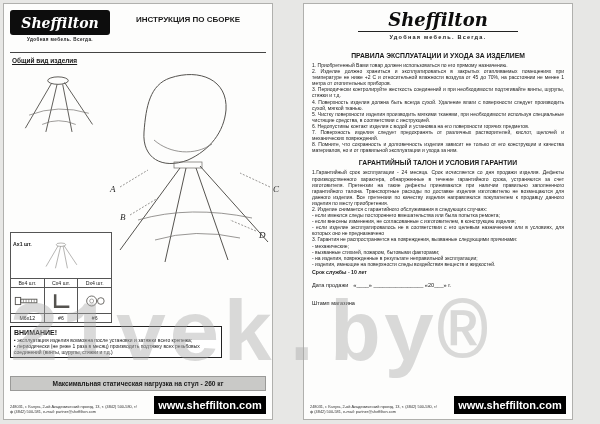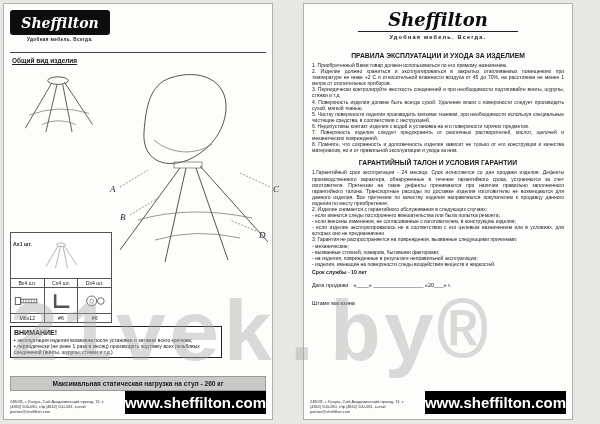--- a/index.html
+++ b/index.html
@@ -44,21 +44,21 @@
   .attention-list{margin:1px 0 0 0;padding:0;list-style:none;font-size:5px;line-height:6px;}
   .attention-list li::before{content:"▪ ";}
   .maxload-bar{
     position:absolute;left:6px;right:6px;top:372px;background:#c9c9c7;
     text-align:center;font-weight:bold;font-size:6.6px;padding:3px 0;border:1px solid #9a9a98;
   }
   .page-footer{position:absolute;left:6px;right:6px;bottom:5px;display:flex;align-items:flex-end;}
   .footer-address{width:128px;font-size:3.9px;line-height:5px;color:#333;}
   .footer-site{
     flex:1;margin-left:16px;background:#000;color:#fff;text-align:center;
-    font-weight:bold;font-size:15px;padding:3px 0;
+    font-weight:bold;font-size:11px;padding:3px 0;
   }
 
   
   .r-header{position:absolute;top:5px;left:0;right:0;text-align:center;}
   .r-logo{font-family:"DejaVu Serif", serif;font-style:italic;font-weight:bold;font-size:18px;color:#0d0d0d;}
   .r-logo-line{width:160px;height:1px;background:#222;margin:1px auto 2px auto;}
   .r-tag{font-size:5.6px;font-weight:bold;letter-spacing:1.2px;}
   .r-body{position:absolute;top:46px;left:8px;right:8px;}
   .sec-title{text-align:center;font-weight:bold;font-size:6.8px;margin:2px 0 3px 0;}
   .tiny{font-size:5px;line-height:6.1px;text-align:justify;}
@@ -89,20 +89,21 @@
 <div class="page" id="page-left">
 
   <div class="l-header">
     <div>
       <div class="logo-box">
         <span>Sheffilton</span>
       </div>
       <div class="logo-tag">Удобная мебель. Всегда.</div>
     </div>
     <div class="l-title">
+      <div>ИНСТРУКЦИЯ ПО СБОРКЕ</div>
     </div>
   </div>
   <div class="l-rule"></div>
 
   <div class="overview-label">Общий вид изделия</div>
 
   <svg class="frame-svg" width="84" height="70" viewBox="0 0 90 70">
     <ellipse class="draw" cx="45" cy="11" rx="11" ry="4"></ellipse>
     <path class="draw" d="M38,14 L10,62"></path>
     <path class="draw" d="M44,15 L32,66"></path>

